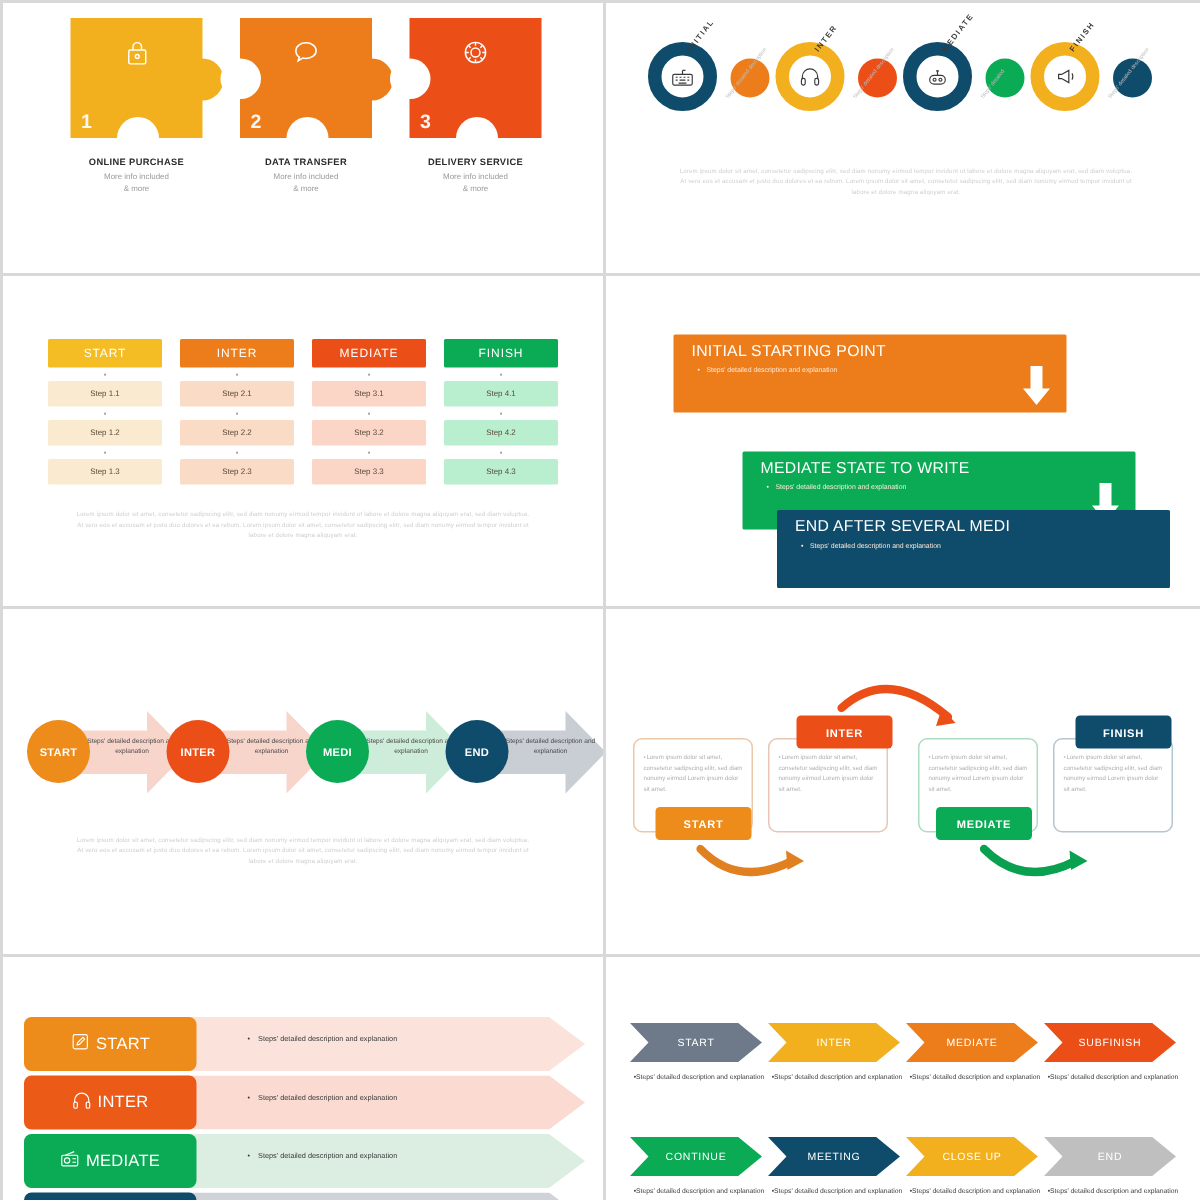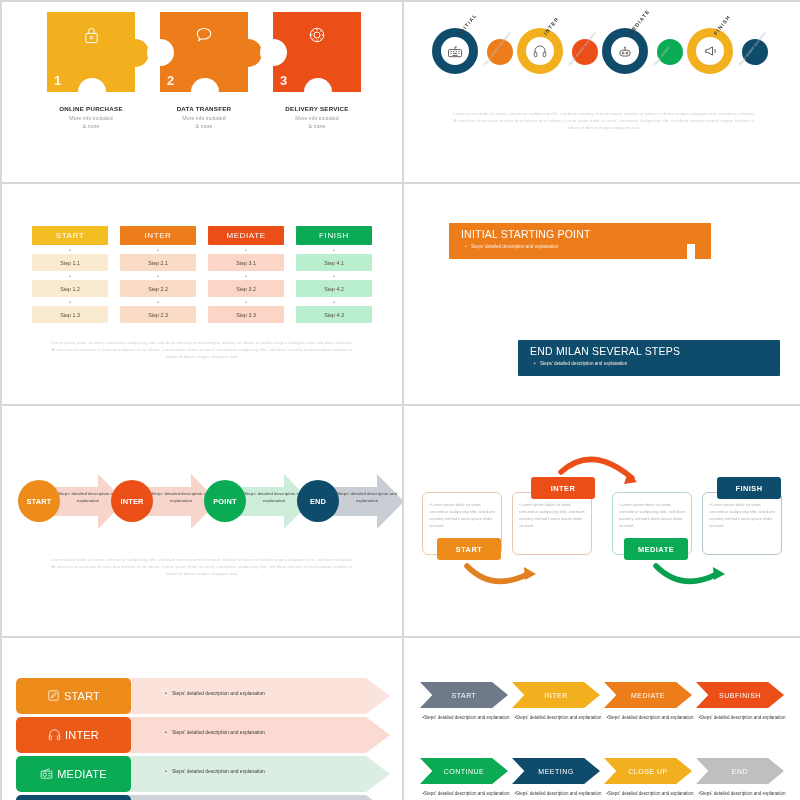--- a/index.html
+++ b/index.html
@@ -87,21 +87,21 @@
     justify-content:center; color:#fff; font-size:8px; letter-spacing:.6px;
   }
   .tconn { height:9px; display:flex; align-items:center; justify-content:center; }
   .tconn span { font-size:5px; color:#9a9a9a; line-height:0; }
   .tcell {
     height:17px; border-radius:1px; display:flex; align-items:center;
     justify-content:center; font-size:5.3px; color:#5a4a3a;
   }
 
   
-  .sbar { position:absolute; height:36px; border-radius:1px; }
+  .sbar { position:absolute; height:52px; border-radius:1px; }
   .sbar .st {
     position:absolute; left:12px; top:5px;
     font-size:10.5px; color:#fff; letter-spacing:.2px;
   }
   .sbar .sd {
     position:absolute; left:22px; top:21px;
     font-size:4.6px; color:#ffe9d8;
   }
   .sbar .sd::before {
     content:"•"; position:absolute; left:-6px; top:-.5px;
@@ -362,28 +362,32 @@
           <path d="M6 0h8v15h5l-9 11-9-11h5z" fill="#ffffff"></path>
         </svg>
     </div>
 
     <div class="downarr" style="left:300px;top:99px;">
       <svg width="20" height="26" viewBox="0 0 20 26">
           <path d="M6 0h8v15h5l-9 11-9-11h5z" fill="#ffffff"></path>
         </svg>
     </div>
 
+    <div class="sbar" style="left:91px;top:117px;width:262px;background:#0BAB55;">
+      <div class="st">MEDIATE STATE TO WRITE</div>
+      <div class="sd">Steps' detailed description and explanation</div>
+    </div>
     <div class="downarr" style="left:323px;top:138px;">
       <svg width="20" height="26" viewBox="0 0 20 26">
           <path d="M6 0h8v15h5l-9 11-9-11h5z" fill="#ffffff"></path>
         </svg>
     </div>
 
     <div class="sbar" style="left:114px;top:156px;width:262px;background:#0F4C6B;">
-      <div class="st">END MILAN SEVERAL STEPS</div>
+      <div class="st">END AFTER SEVERAL MEDI</div>
       <div class="sd">Steps' detailed description and explanation</div>
     </div>
   </div>
 
   <div class="panel">
 
     <div class="bigarrow" style="left:28px;top:68px;">
       <svg width="95" height="55" viewBox="0 0 95 55">
           <path d="M0 13h68V0l27 27.5L68 55V42H0z" fill="#F7D5CB"></path>
         </svg>
@@ -402,21 +406,21 @@
         <span>INTER</span>
       </div>
     <div class="atext" style="left:148px;top:84px;">Steps' detailed description and explanation</div>
 
     <div class="bigarrow" style="left:214px;top:68px;">
       <svg width="95" height="55" viewBox="0 0 95 55">
           <path d="M0 13h68V0l27 27.5L68 55V42H0z" fill="#CDECD9"></path>
         </svg>
     </div>
     <div class="ac" style="left:202px;top:74px;width:42px;height:42px;background:#0BAB55;">
-        <span>POINT</span>
+        <span>MEDI</span>
       </div>
     <div class="atext" style="left:241px;top:84px;">Steps' detailed description and explanation</div>
 
     <div class="bigarrow" style="left:307px;top:68px;">
       <svg width="95" height="55" viewBox="0 0 95 55">
           <path d="M0 13h68V0l27 27.5L68 55V42H0z" fill="#C9CDD4"></path>
         </svg>
     </div>
     <div class="ac" style="left:295px;top:74px;width:42px;height:42px;background:#0F4C6B;">
         <span>END</span>

